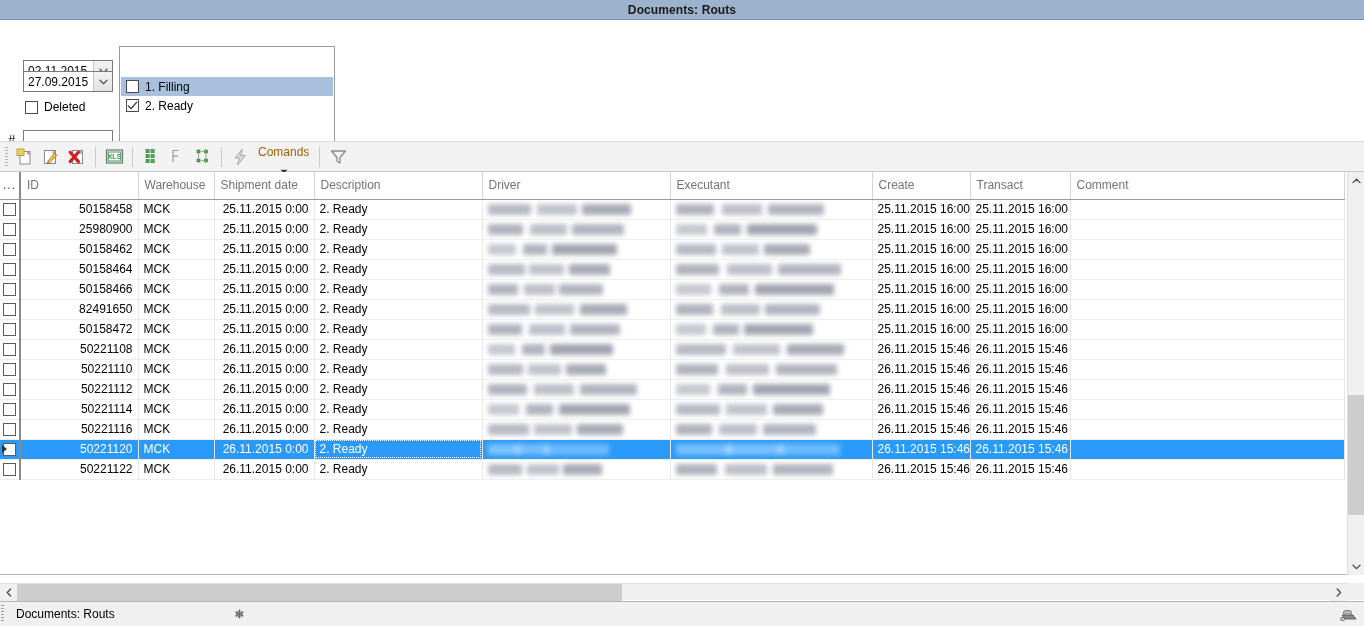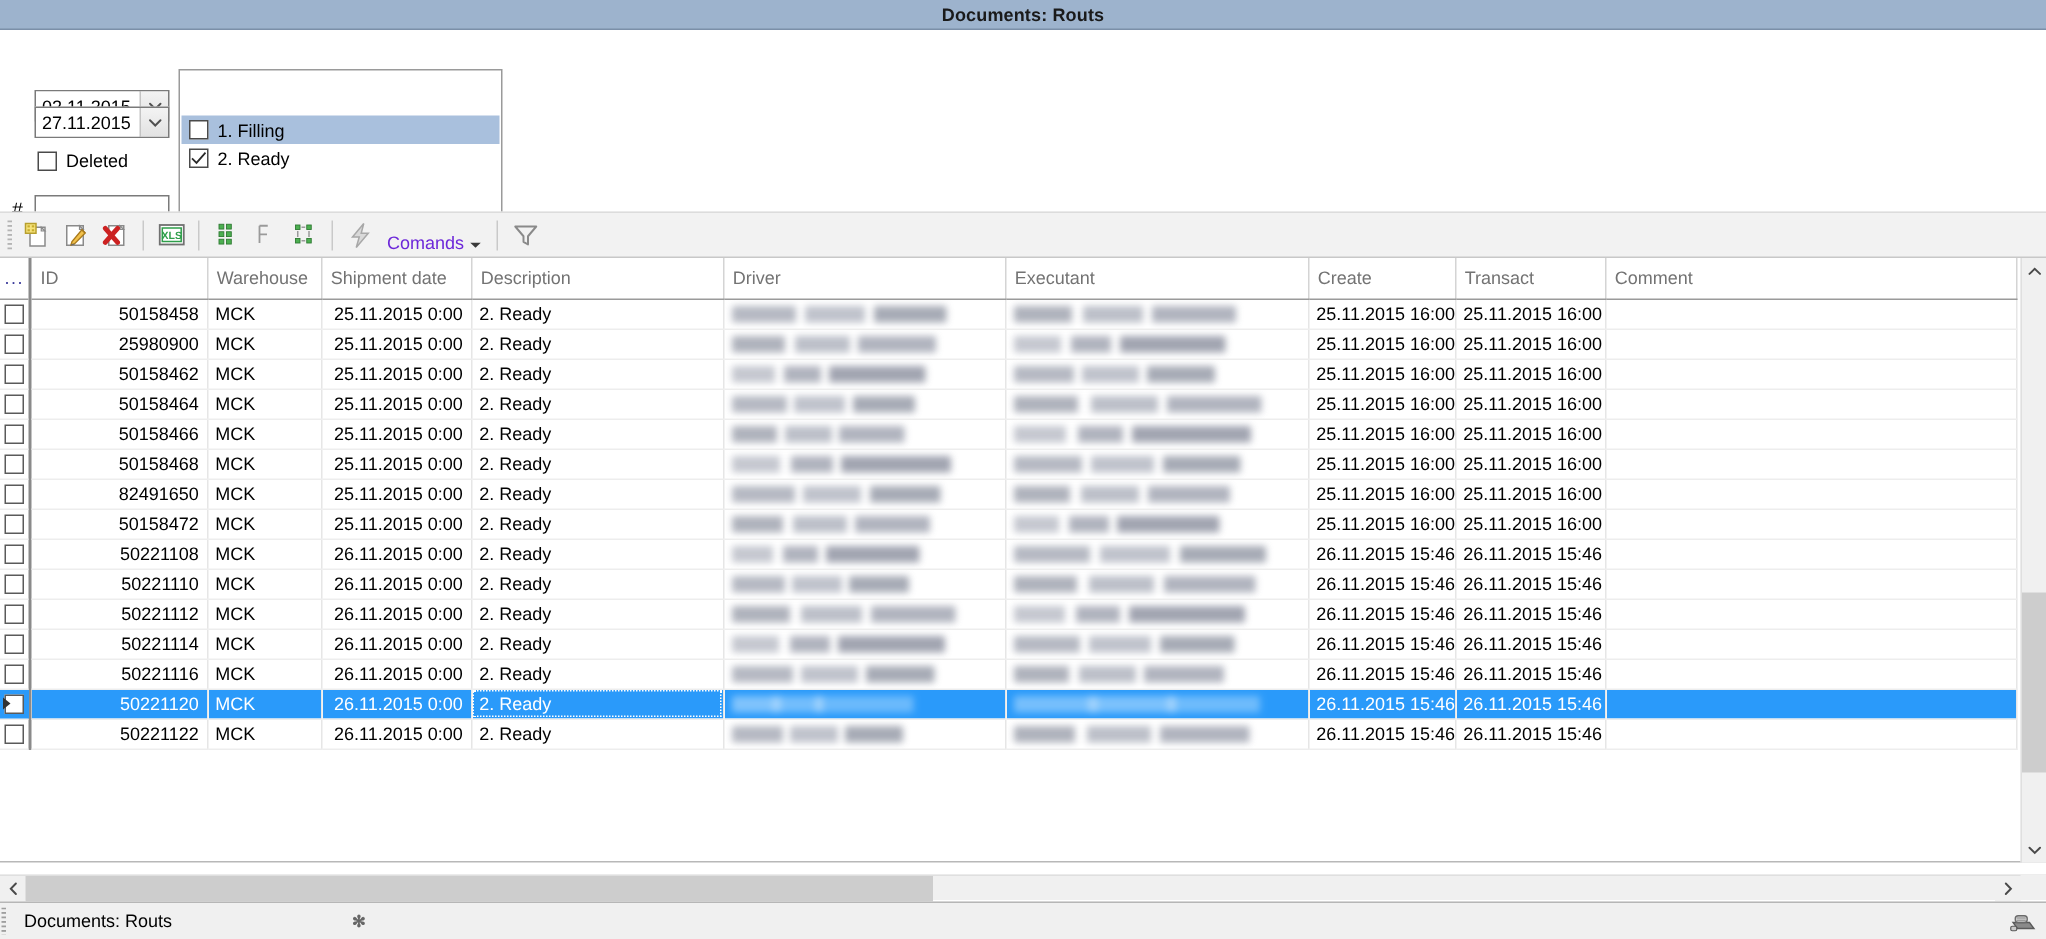--- a/index.html
+++ b/index.html
@@ -126,22 +126,22 @@
   }
   .tbtn {
     width: 26px; height: 26px;
     display: inline-flex; align-items: center; justify-content: center;
     border: 1px solid transparent;
   }
   .tsep {
     width: 1px; height: 20px; background: #c9c9c9; margin: 0 5px;
   }
   .tcmd {
-    height: 24px; display: inline-flex; align-items: flex-end; gap: 4px;
-    padding: 0 5px; font-size: 12px; color: #6d28d9;
+    height: 24px; display: inline-flex; align-items: center; gap: 4px;
+    padding: 0 5px; font-size: 12px; color: #a16207; flex-direction: column;
   }
 
   
   .gridwrap {
     position: absolute; left: 0; top: 172px;
     width: 1364px; height: 403px;
     background: #ffffff;
     border-bottom: 1px solid #b8b8b8;
   }
   table.grid {
@@ -306,21 +306,21 @@
     <div class="combo" id="combo-date-from">
       <div class="val">02.11.2015</div>
       <div class="arrow">
         <svg width="9" height="6" viewBox="0 0 9 6">
             <path d="M1 1.2 L4.5 4.7 L8 1.2" stroke="#505050" stroke-width="1.3" fill="none" stroke-linecap="round"></path>
           </svg>
       </div>
     </div>
 
     <div class="combo" id="combo-date-to">
-      <div class="val">27.11.2015</div>
+      <div class="val">27.09.2015</div>
       <div class="arrow">
         <svg width="9" height="6" viewBox="0 0 9 6">
             <path d="M1 1.2 L4.5 4.7 L8 1.2" stroke="#505050" stroke-width="1.3" fill="none" stroke-linecap="round"></path>
           </svg>
       </div>
     </div>
 
     <div class="chk-row" id="deleted-row">
       <span class="cbox"></span>
       <span class="chk-label">Deleted</span>
@@ -531,32 +531,20 @@
             <td class="num">25.11.2015 0:00</td>
             <td class="c-desc">2. Ready</td>
             <td><span class="blur c" style="width: 115px;"></span></td>
             <td><span class="blur a" style="width: 158px;"></span></td>
             <td>25.11.2015 16:00</td>
             <td>25.11.2015 16:00</td>
             <td></td>
           </tr>
           <tr class="row">
             <td class="c-sel"><span class="cellbox"></span></td>
-            <td class="num">50158468</td>
-            <td class="">MCK</td>
-            <td class="num">25.11.2015 0:00</td>
-            <td class="c-desc">2. Ready</td>
-            <td><span class="blur a" style="width: 146px;"></span></td>
-            <td><span class="blur b" style="width: 151px;"></span></td>
-            <td>25.11.2015 16:00</td>
-            <td>25.11.2015 16:00</td>
-            <td></td>
-          </tr>
-          <tr class="row">
-            <td class="c-sel"><span class="cellbox"></span></td>
             <td class="num">82491650</td>
             <td class="">MCK</td>
             <td class="num">25.11.2015 0:00</td>
             <td class="c-desc">2. Ready</td>
             <td><span class="blur b" style="width: 139px;"></span></td>
             <td><span class="blur c" style="width: 144px;"></span></td>
             <td>25.11.2015 16:00</td>
             <td>25.11.2015 16:00</td>
             <td></td>
           </tr>

